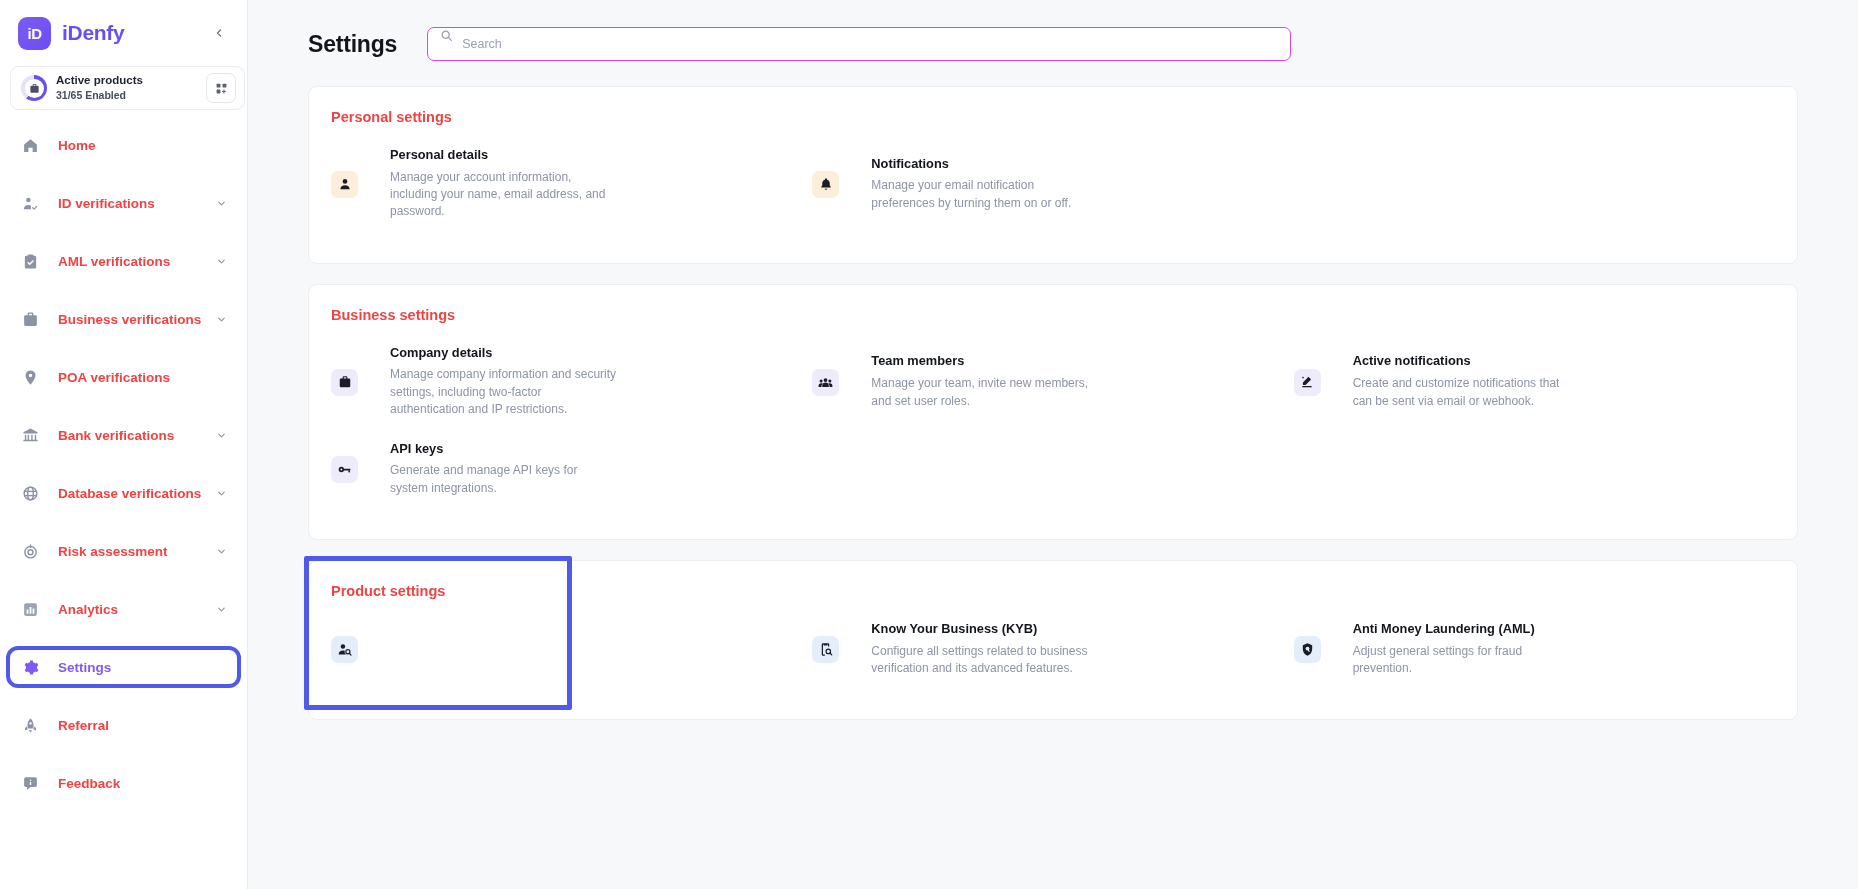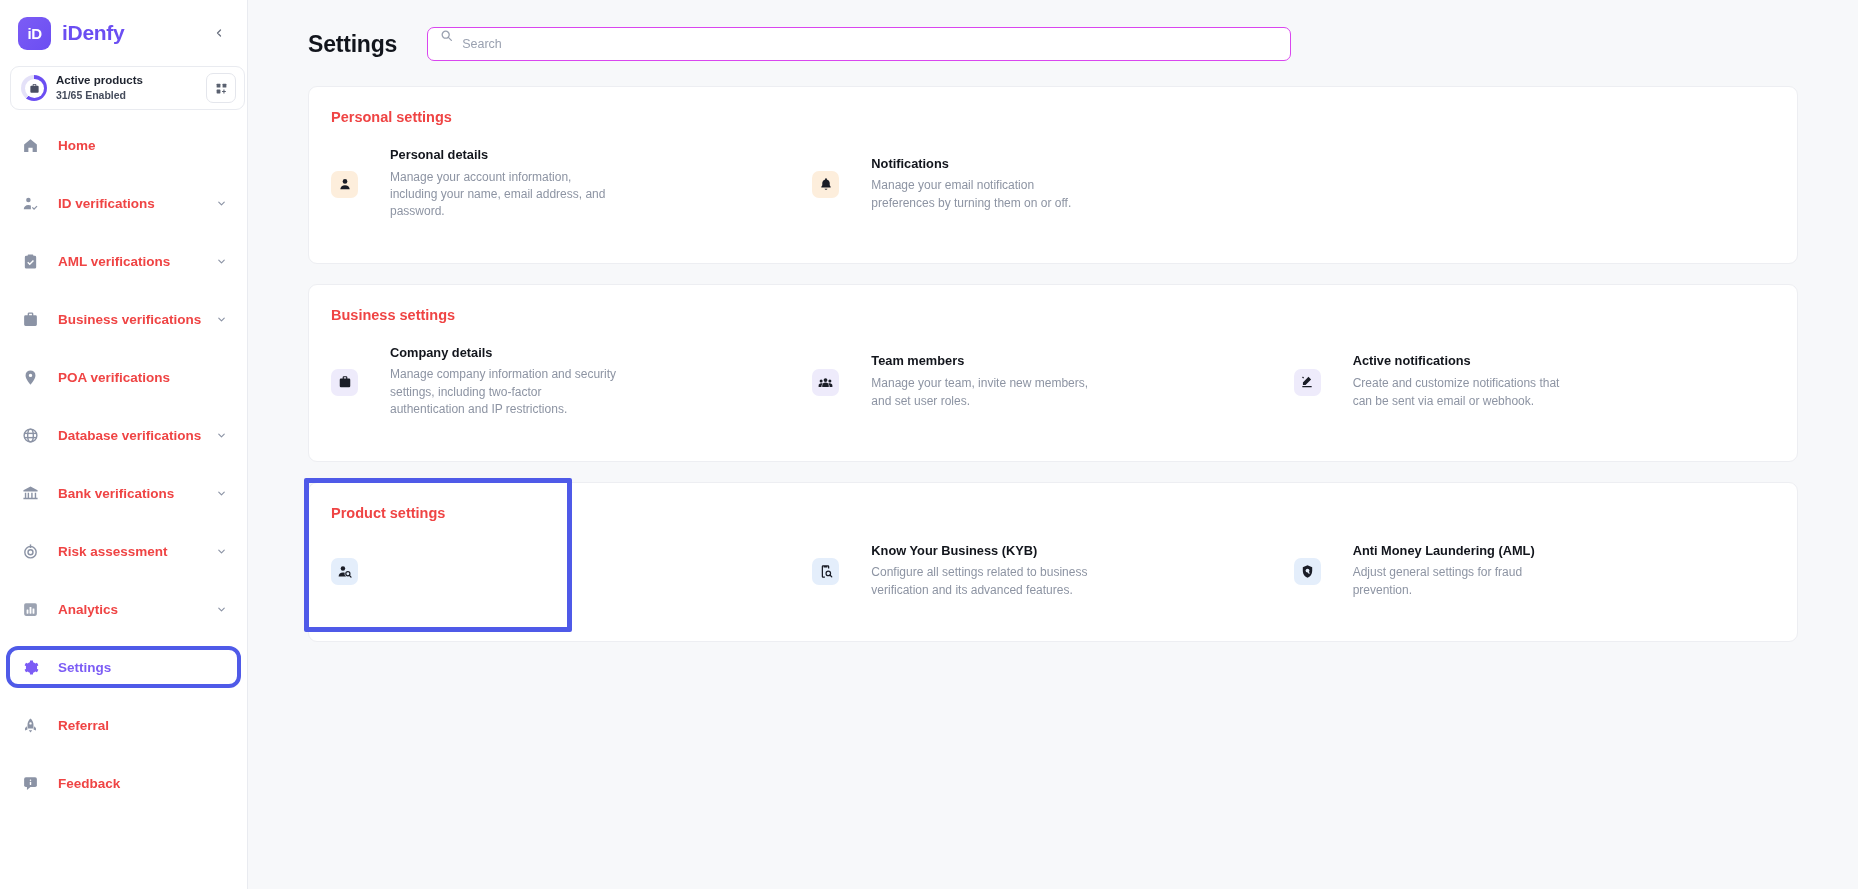--- a/index.html
+++ b/index.html
@@ -277,42 +277,42 @@
         <span class="ico">
           <svg width="17" height="17" viewBox="0 0 24 24" fill="currentColor">
               <path d="M12 2a7 7 0 0 0-7 7c0 5 7 13 7 13s7-8 7-13a7 7 0 0 0-7-7zm0 9.4a2.4 2.4 0 1 1 0-4.8 2.4 2.4 0 0 1 0 4.8z"></path>
             </svg>
         </span>
         <span class="nav-label">POA verifications</span>
       </div>
 
       <div class="nav-item">
         <span class="ico">
+          <svg width="17" height="17" viewBox="0 0 24 24" fill="currentColor">
+              <path d="M12 2 2 7.5V9h20V7.5zM4 11v7H2v2h20v-2h-2v-7h-2v7h-3v-7h-2v7h-3v-7H8v7H6v-7z"></path>
+            </svg>
+        </span>
+        <span class="nav-label">Bank verifications</span>
+        <span class="nav-caret">
+          <svg width="11" height="11" viewBox="0 0 24 24" fill="none" stroke="currentColor" stroke-width="2.5" stroke-linecap="round" stroke-linejoin="round">
+              <polyline points="6 9 12 15 18 9"></polyline>
+            </svg>
+        </span>
+      </div>
+
+      <div class="nav-item">
+        <span class="ico">
           <svg width="17" height="17" viewBox="0 0 24 24" fill="none" stroke="currentColor" stroke-width="2">
               <circle cx="12" cy="12" r="9"></circle>
               <ellipse cx="12" cy="12" rx="4" ry="9"></ellipse>
               <line x1="3" y1="9" x2="21" y2="9"></line>
               <line x1="3" y1="15" x2="21" y2="15"></line>
             </svg>
         </span>
         <span class="nav-label">Database verifications</span>
-        <span class="nav-caret">
-          <svg width="11" height="11" viewBox="0 0 24 24" fill="none" stroke="currentColor" stroke-width="2.5" stroke-linecap="round" stroke-linejoin="round">
-              <polyline points="6 9 12 15 18 9"></polyline>
-            </svg>
-        </span>
-      </div>
-
-      <div class="nav-item">
-        <span class="ico">
-          <svg width="17" height="17" viewBox="0 0 24 24" fill="currentColor">
-              <path d="M12 2 2 7.5V9h20V7.5zM4 11v7H2v2h20v-2h-2v-7h-2v7h-3v-7h-2v7h-3v-7H8v7H6v-7z"></path>
-            </svg>
-        </span>
-        <span class="nav-label">Bank verifications</span>
         <span class="nav-caret">
           <svg width="11" height="11" viewBox="0 0 24 24" fill="none" stroke="currentColor" stroke-width="2.5" stroke-linecap="round" stroke-linejoin="round">
               <polyline points="6 9 12 15 18 9"></polyline>
             </svg>
         </span>
       </div>
 
       <div class="nav-item">
         <span class="ico">
           <svg width="17" height="17" viewBox="0 0 24 24" fill="none" stroke="currentColor" stroke-width="2">
@@ -468,20 +468,34 @@
                   <path d="M14.5 3.2 19 7.7 9.5 17.2H5V12.7zM4 19h16v2H4z"></path>
                   <path d="M3.5 4.2 5 2.7l2 2-1.5 1.5z"></path>
                 </svg>
             </div>
             <div class="item-text">
               <div class="item-title">Active notifications</div>
               <div class="item-desc">Create and customize notifications that can be sent via email or webhook.</div>
             </div>
           </div>
 
+          <div class="setting-item">
+            <div class="item-icon" style="background:#eeebfb">
+              <svg width="15" height="15" viewBox="0 0 24 24" fill="#1a1d27">
+                  <circle cx="7" cy="12" r="4.3"></circle>
+                  <circle cx="7" cy="12" r="1.6" fill="#eeebfb"></circle>
+                  <rect x="10.5" y="10.6" width="11" height="2.8" rx="1"></rect>
+                  <rect x="18.2" y="13" width="2.6" height="3.6" rx="1"></rect>
+                </svg>
+            </div>
+            <div class="item-text">
+              <div class="item-title">API keys</div>
+              <div class="item-desc">Generate and manage API keys for system integrations.</div>
+            </div>
+          </div>
 
         </div>
       </section>
 
       <section class="card product-card">
         <div class="product-highlight-box"></div>
         <div class="card-title">Product settings</div>
         <div class="items-grid">
 
           <div class="setting-item">

